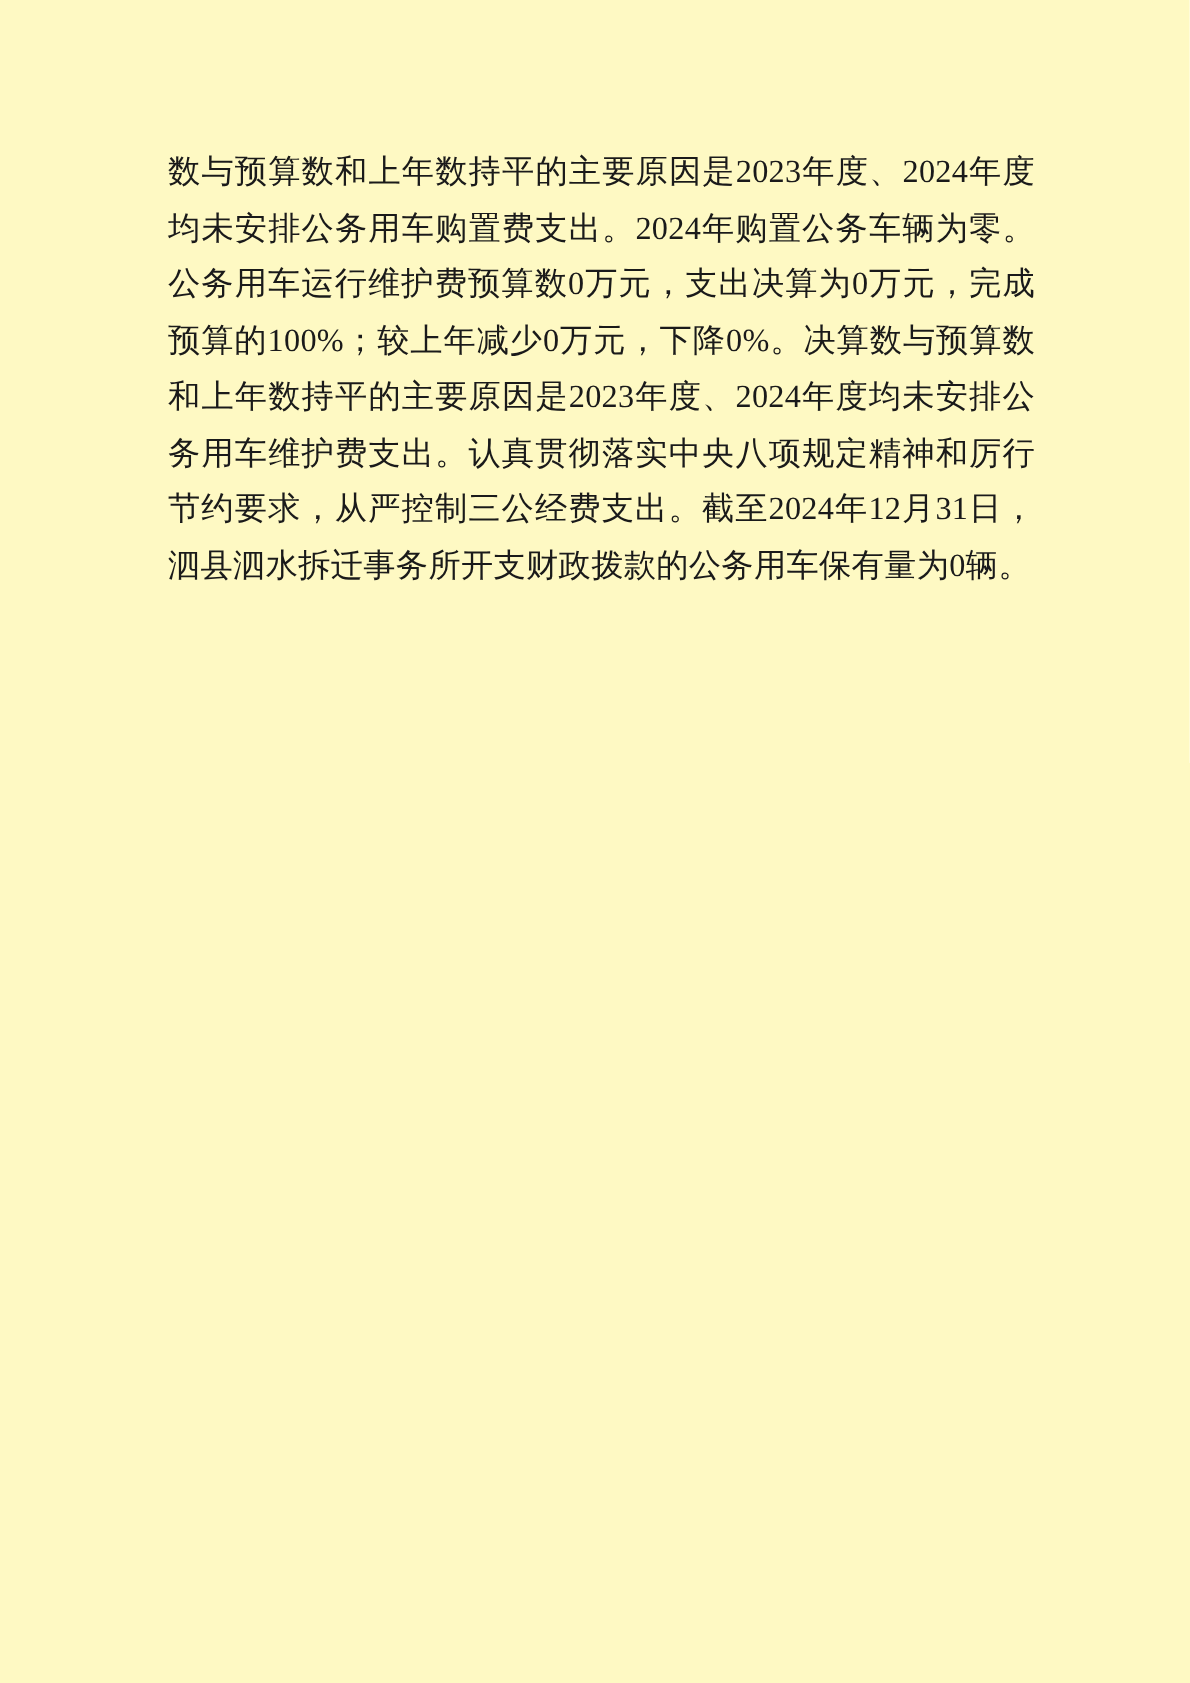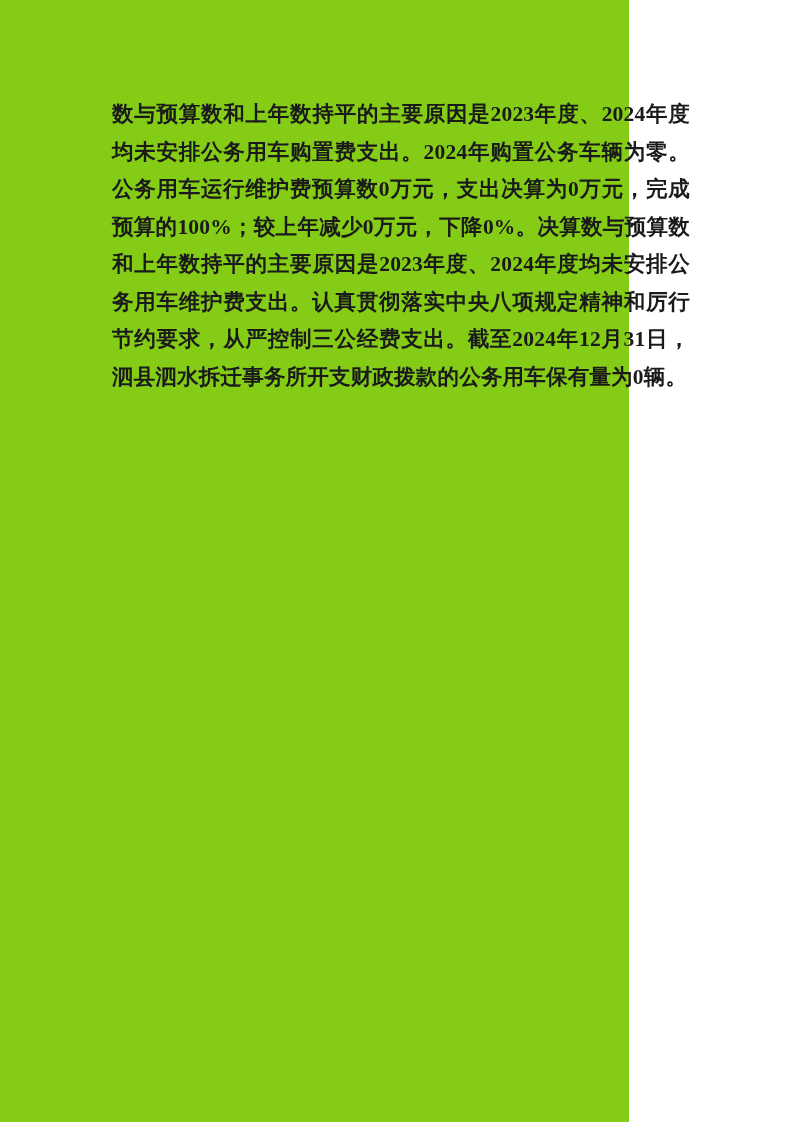--- a/index.html
+++ b/index.html
@@ -8,25 +8,24 @@
   }
   body {
     width: 793px;
     height: 1122px;
     background: #ffffff;
     font-family: "Liberation Serif", "DejaVu Serif", serif;
     overflow: hidden;
   }
   .page {
     position: relative;
-    width: 629px;
+    width: 793px;
     height: 1122px;
-    background: #84cc16;
+    background: #fef9c3;
     box-sizing: border-box;
-    font-weight: bold;
   }
   .doc-body {
     position: absolute;
     left: 112px;
     top: 96px;
     width: 578px;
   }
   .doc-paragraph {
     margin: 0;
     font-size: 21.5px;

